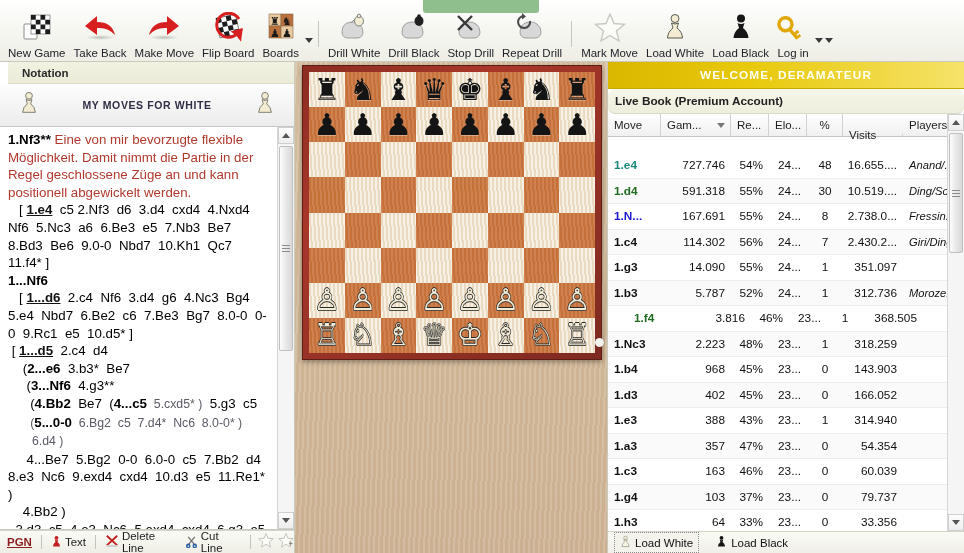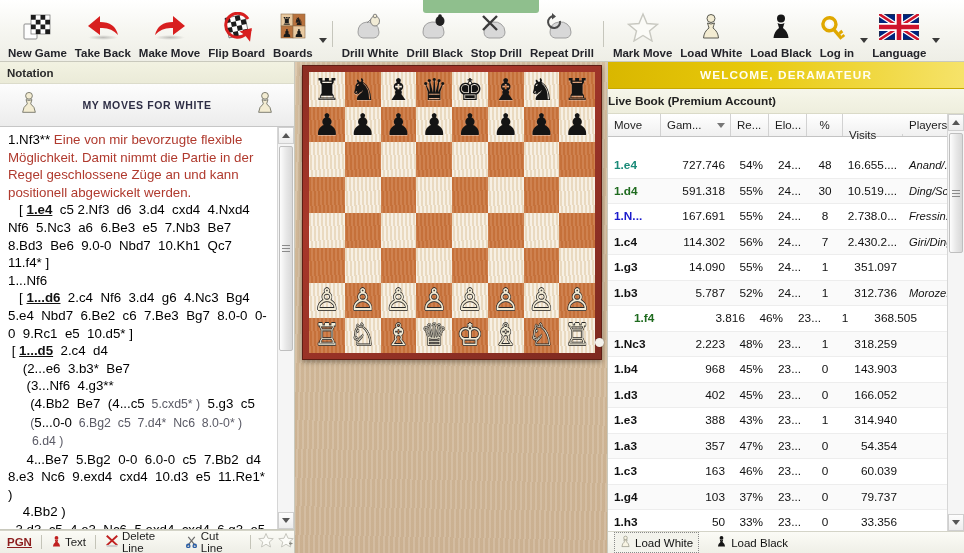--- a/index.html
+++ b/index.html
@@ -25,44 +25,45 @@
   }
   .green-tab {
     position:absolute; left:423px; top:0; width:116px; height:13px;
     background:#8fbf8d; border-radius:0 0 3px 3px;
   }
   .tb-item {
     display:flex; flex-direction:column; align-items:center; justify-content:flex-end;
     height:58px; padding:0 4px; position:relative; cursor:pointer;
   }
   .tb-icon { height:34px; display:flex; align-items:center; justify-content:center; }
-  .tb-label { font-size:11.5px; color:#23242a; margin-top:3px; white-space:nowrap;font-weight:bold; }
+  .tb-label { font-size:11.5px; color:#23242a; margin-top:3px; white-space:nowrap; }
   .tb-sep { width:1px; height:26px; background:#c6c6bc; margin:0 5px 12px 5px; }
   .caret { width:0;height:0;border-left:4px solid transparent;border-right:4px solid transparent;
            border-top:5px solid #3a3a3a; margin-left:2px; align-self:flex-end; margin-bottom:16px;}
   .tb-group { display:flex; align-items:flex-end; }
   .shadow-ell { position:absolute; bottom:19px; left:50%; transform:translateX(-50%);
                 width:30px;height:5px;border-radius:50%;
                 background:radial-gradient(ellipse at center, rgba(0,0,0,0.22) 0%, rgba(0,0,0,0) 70%); }
 
   
   .main { flex:1; display:flex; min-height:0; }
 
   
   .notation-panel {
     width: 295px; flex:0 0 295px;
     display:flex; flex-direction:column;
     background:#fff; border-right:1px solid #c9c9bd;
     min-height:0;
   }
   .notation-title {
     height:22px; flex:0 0 22px; display:flex; align-items:center;
-    padding-left:7px; font-size:11.5px; font-weight:bold; color:#2b2b2b;
+    padding-left:14px; font-size:11.5px; font-weight:bold; color:#2b2b2b;
     background: linear-gradient(to bottom,#f2f2e2 0%,#ebebd8 100%);
     border-bottom:1px solid #dcdccb;
+    margin-left:8px;
   }
   .moves-header {
     height:43px; flex:0 0 43px;
     background: linear-gradient(to bottom,#fdfdfd 0%,#ececec 100%);
     border-bottom:1px solid #c6c6c6;
     display:flex; align-items:center; justify-content:space-between;
     padding:0 18px; position:relative;
   }
   .moves-header-label {
     position:absolute; left:0; right:0; text-align:center;
@@ -74,21 +75,21 @@
     border-bottom:1px solid #c9c9bd;
   }
   .notation-text {
     position:absolute; inset:0 17px 0 0;
     padding:4px 6px 2px 8px;
     font-family:"Liberation Sans", sans-serif;
     font-size:13.3px; line-height:17.6px; color:#111;
     overflow:hidden; white-space:pre-wrap;
   }
   .cmt { color:#b03a2e; }
-  .mv-main { font-weight:normal; color:#000; }
+  .mv-main { font-weight:bold; color:#000; }
   .mv-ul { font-weight:bold; text-decoration:underline; }
   .sub1 { color:#000; }
   .sub2 { color:#5b5b66; font-size:12.3px; }
 
   
   .vscroll {
     position:absolute; right:0; top:0; bottom:0; width:17px;
     background:#f5f5f5; border-left:1px solid #d6d6d6;
   }
   .vscroll .btn-up, .vscroll .btn-dn {
@@ -153,24 +154,25 @@
   
   .book-panel { width:356px; flex:0 0 356px; display:flex; flex-direction:column; background:#fff; min-height:0;}
   .welcome {
     height:27px; flex:0 0 27px;
     background:linear-gradient(to right,#d9b700 0%,#e8c90b 40%,#f6e36a 100%);
     color:#fffef2; font-size:11.8px; letter-spacing:1.1px; font-weight:600;
     display:flex; align-items:center; justify-content:center;
     border-bottom:1px solid #c7a900;
   }
   .book-title {
-    height:25px; flex:0 0 25px; display:flex; align-items:center; 
+    height:25px; flex:0 0 25px; display:flex; align-items:center; padding-left:7px;
     font-size:11.8px; font-weight:bold; color:#222;
     background:linear-gradient(to bottom,#f6f6ea 0%,#eeeedd 100%);
     border-bottom:1px solid #dadac8;
+    border-radius:7px;
   }
   .grid-wrap { flex:1; min-height:0; display:flex; flex-direction:column; position:relative;gap:16px; }
   .grid-head { display:flex; height:23px; flex:0 0 23px;
     background:linear-gradient(to bottom,#ffffff 0%,#f0f0f0 100%);
     border-bottom:1px solid #c3c3c3; }
   .gh {
     font-size:11.5px; color:#1d1d1d; display:flex; align-items:center;
     border-right:1px solid #d2d2d2; padding:0 6px; position:relative; cursor:pointer; white-space:nowrap;
   }
   .gh.num { justify-content:center; }
@@ -371,32 +373,20 @@
               <rect x="13.5" y="24.5" width="3" height="2.6" fill="#e0a800"></rect>
             </g>
           </svg>
         </div>
         <div class="tb-label">Log in</div>
       </div>
       <div class="caret"></div>
     </div>
 
     <div class="tb-group">
-      <div class="tb-item">
-        <div class="tb-icon">
-          <svg width="40" height="26" viewBox="0 0 40 26">
-            <rect width="40" height="26" fill="#00247d" stroke="#333" stroke-width="1"></rect>
-            <path d="M0 0 L40 26 M40 0 L0 26" stroke="#fff" stroke-width="5"></path>
-            <path d="M0 0 L40 26 M40 0 L0 26" stroke="#cf142b" stroke-width="2.6"></path>
-            <path d="M20 0 V26 M0 13 H40" stroke="#fff" stroke-width="8"></path>
-            <path d="M20 0 V26 M0 13 H40" stroke="#cf142b" stroke-width="4.6"></path>
-          </svg>
-        </div>
-        <div class="tb-label">Language</div>
-      </div>
       <div class="caret"></div>
     </div>
   </div>
 
   <div class="main">
 
     <div class="notation-panel">
       <div class="notation-title">Notation</div>
 
       <div class="moves-header">
@@ -776,21 +766,21 @@
               <div class="gc move" style="width: 53px; flex: 0 0 53px; color: rgb(17, 17, 17);">1.g4</div>
               <div class="gc num" style="width: 70px; flex: 0 0 70px;">103</div>
               <div class="gc num" style="width: 38px; flex: 0 0 38px;">37%</div>
               <div class="gc num" style="width: 38px; flex: 0 0 38px;">23...</div>
               <div class="gc num" style="width: 36px; flex: 0 0 36px; justify-content: center;">0</div>
               <div class="gc num" style="width: 60px; flex: 0 0 60px;">79.737</div>
               <div class="gc pl" style="width: 61px; flex: 0 0 61px;"></div>
             </div>
             <div class="grow">
               <div class="gc move" style="width: 53px; flex: 0 0 53px; color: rgb(17, 17, 17);">1.h3</div>
-              <div class="gc num" style="width: 70px; flex: 0 0 70px;">50</div>
+              <div class="gc num" style="width: 70px; flex: 0 0 70px;">64</div>
               <div class="gc num" style="width: 38px; flex: 0 0 38px;">33%</div>
               <div class="gc num" style="width: 38px; flex: 0 0 38px;">23...</div>
               <div class="gc num" style="width: 36px; flex: 0 0 36px; justify-content: center;">0</div>
               <div class="gc num" style="width: 60px; flex: 0 0 60px;">33.356</div>
               <div class="gc pl" style="width: 61px; flex: 0 0 61px;"></div>
             </div>
             <div class="grow">
               <div class="gc move" style="width: 53px; flex: 0 0 53px; color: rgb(17, 17, 17);">1.h4</div>
               <div class="gc num" style="width: 70px; flex: 0 0 70px;">18</div>
               <div class="gc num" style="width: 38px; flex: 0 0 38px;">44%</div>

